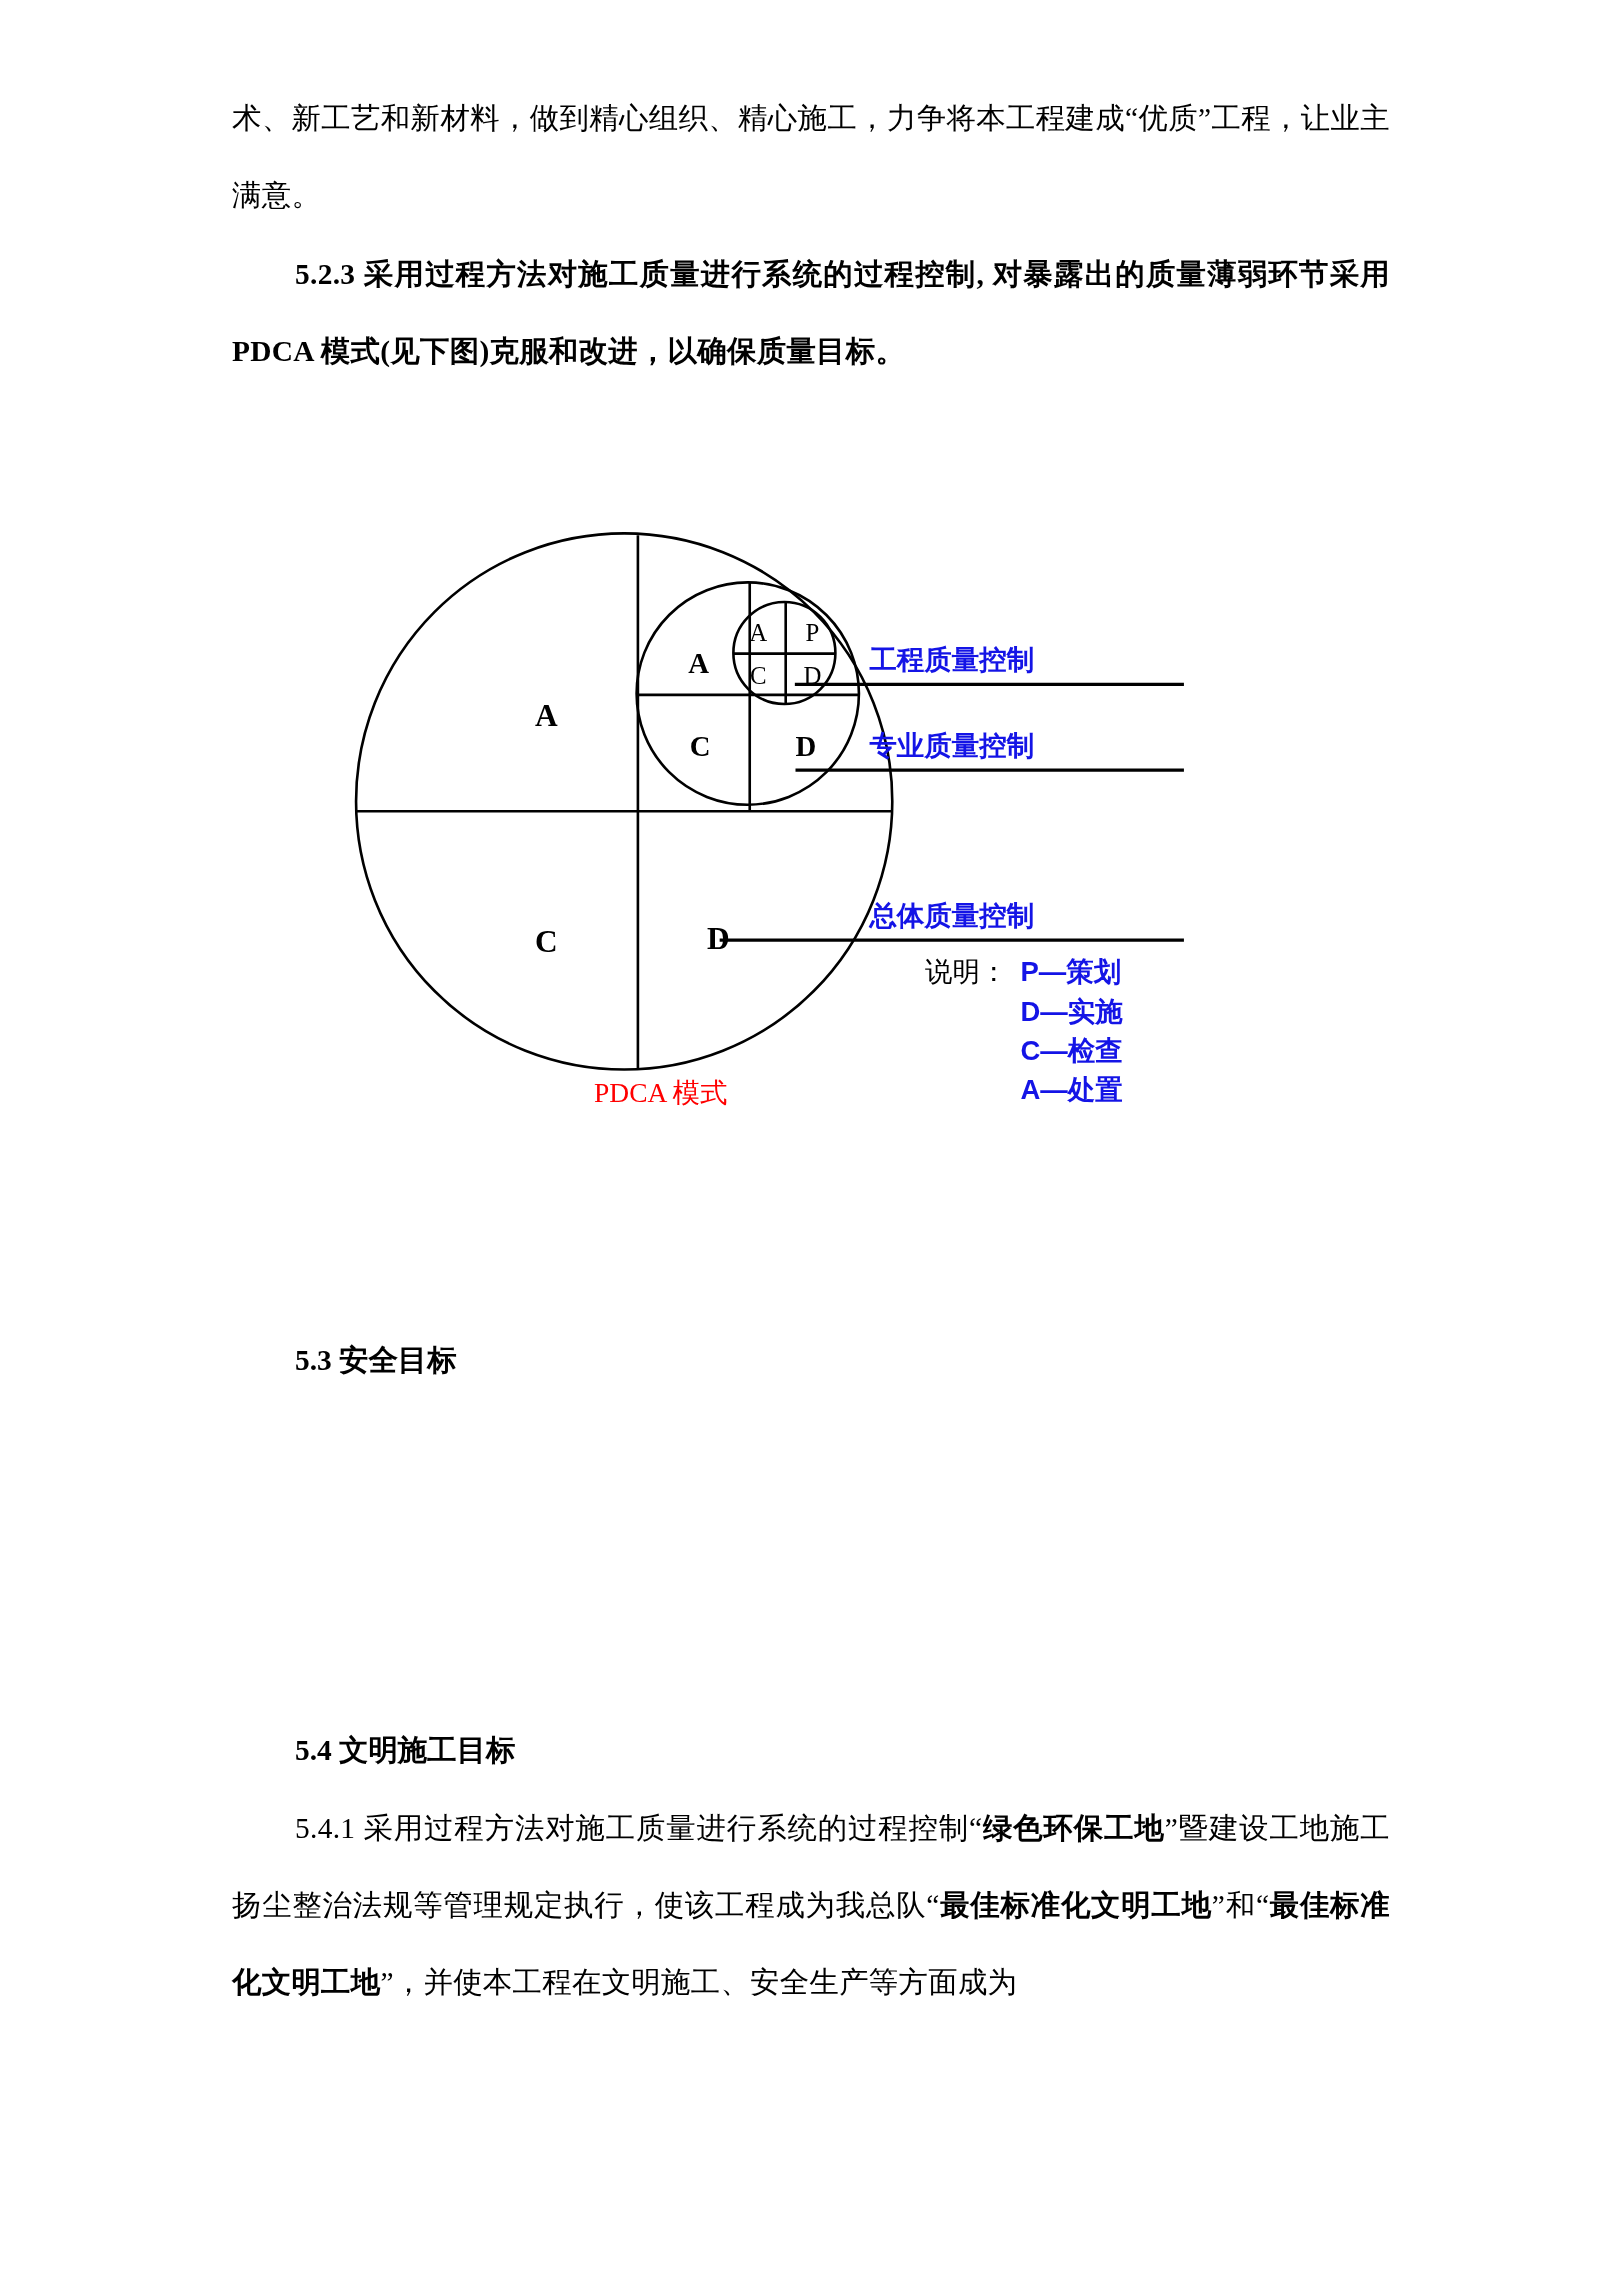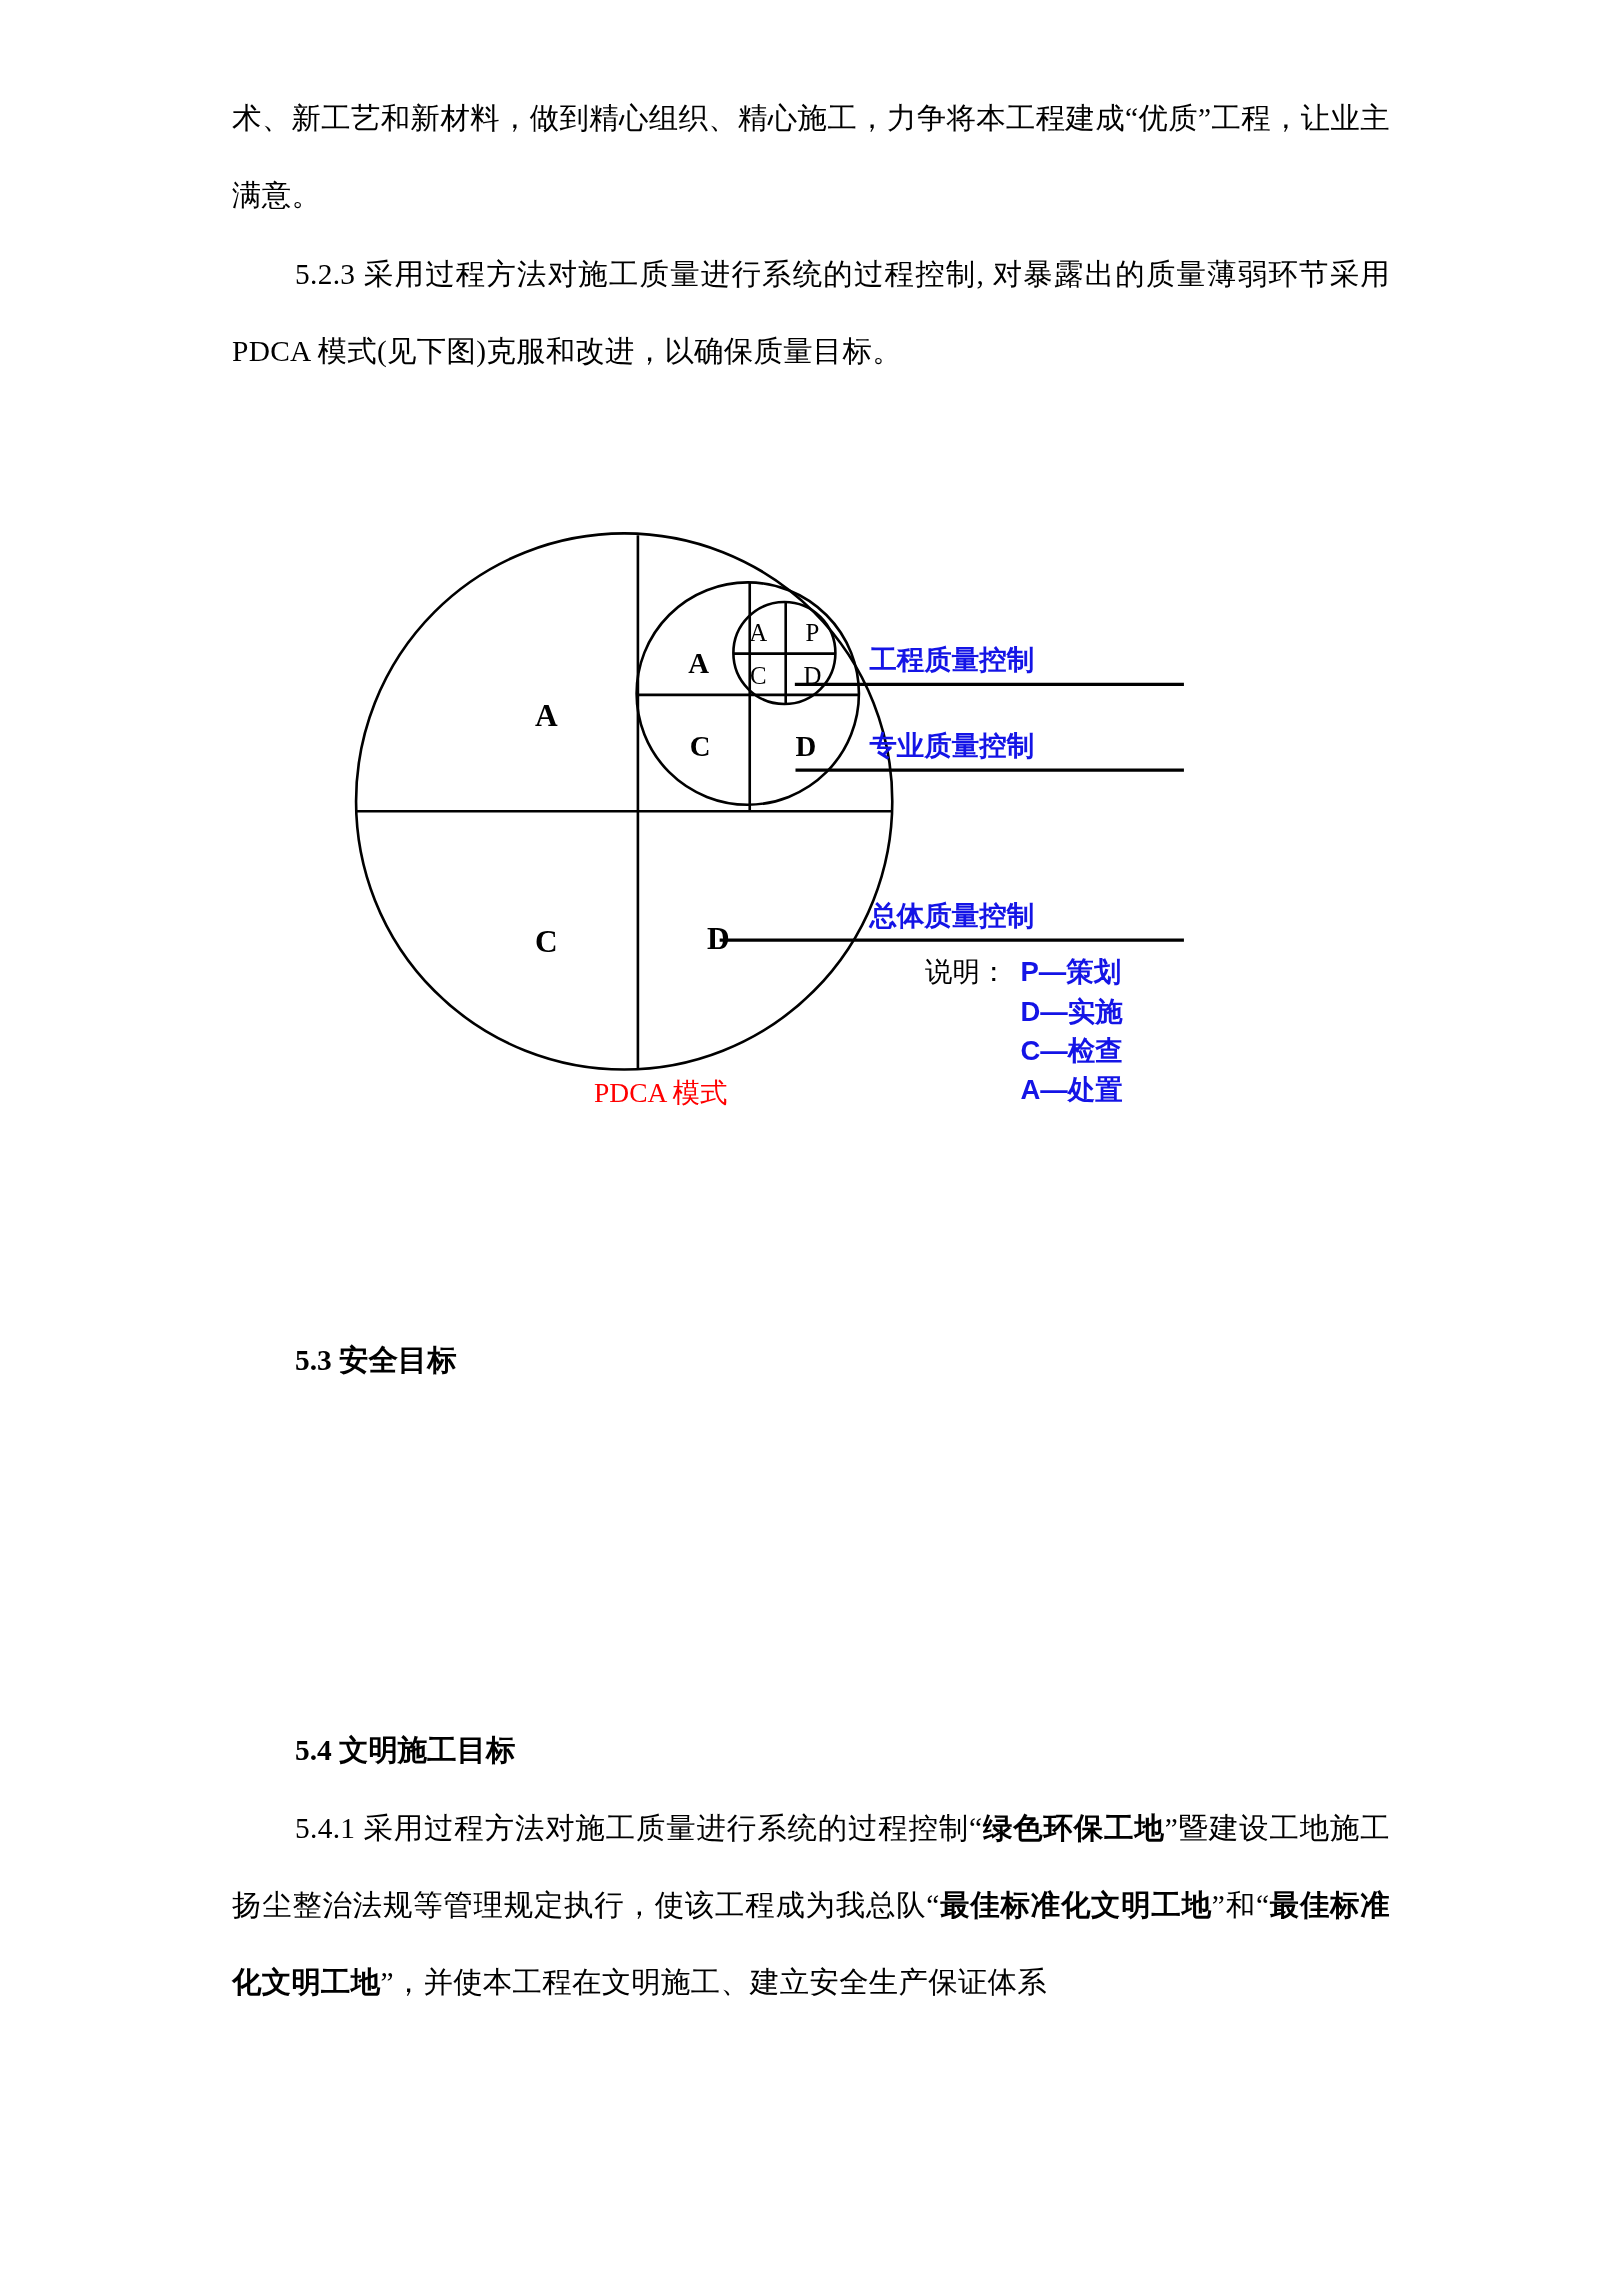--- a/index.html
+++ b/index.html
@@ -45,21 +45,21 @@
     font-size: 29.4px;
     line-height: 77px;
     font-weight: bold;
     text-indent: 63px;
     font-family: Liberation Serif, serif;
   }
 
   .bold { font-weight: bold; }
 
   .blk1 { top: 80px; }
-  .blk2 { top: 236px; }
+  .blk2 { top: 236px; font-weight: bold; }
   .blk3 { top: 1322px; }
   .blk4 { top: 1400px; }
   .blk5 { top: 1712px; }
   .blk6 { top: 1790px; }
 
   
   #pdca-figure {
     position: absolute;
     left: 314px;
     top: 517px;
@@ -184,17 +184,17 @@
   <div class="textcol blk3">
     <h3 class="heading">5.3  安全目标</h3>
   </div>
 
 
   <div class="textcol blk5">
     <h3 class="heading">5.4  文明施工目标</h3>
   </div>
 
   <div class="textcol blk6">
-    <p class="para indent"><span>5.4.1  采用过程方法对施工质量进行系统的过程控制“</span><span class="bold">绿色环保工地</span><span>”暨建设工地施工扬尘整治法规等管理规定执行，使该工程成为我总队“</span><span class="bold">最佳标准化文明工地</span><span>”和“</span><span class="bold">最佳标准化文明工地</span><span>”，并使本工程在文明施工、建立安全生产保证体系</span></p>
+    <p class="para indent"><span>5.4.1  采用过程方法对施工质量进行系统的过程控制“</span><span class="bold">绿色环保工地</span><span>”暨建设工地施工扬尘整治法规等管理规定执行，使该工程成为我总队“</span><span class="bold">最佳标准化文明工地</span><span>”和“</span><span class="bold">最佳标准化文明工地</span><span>”，并使本工程在文明施工、安全生产等方面成为</span></p>
   </div>
 
 </div>
 
 
 </body></html>

